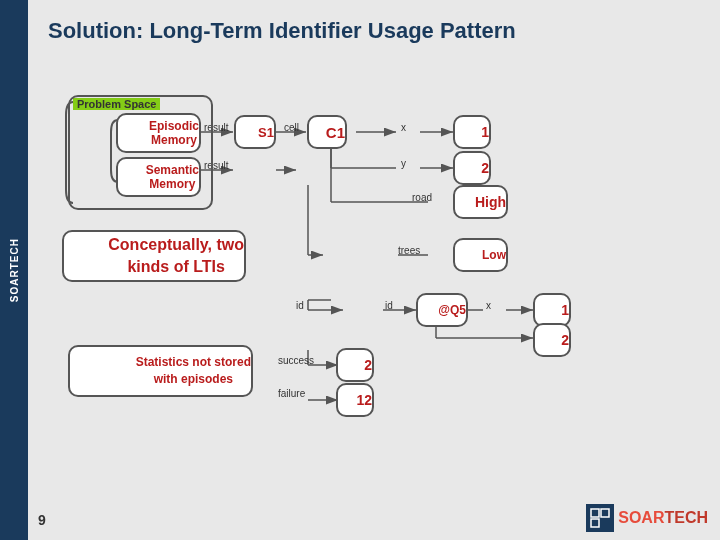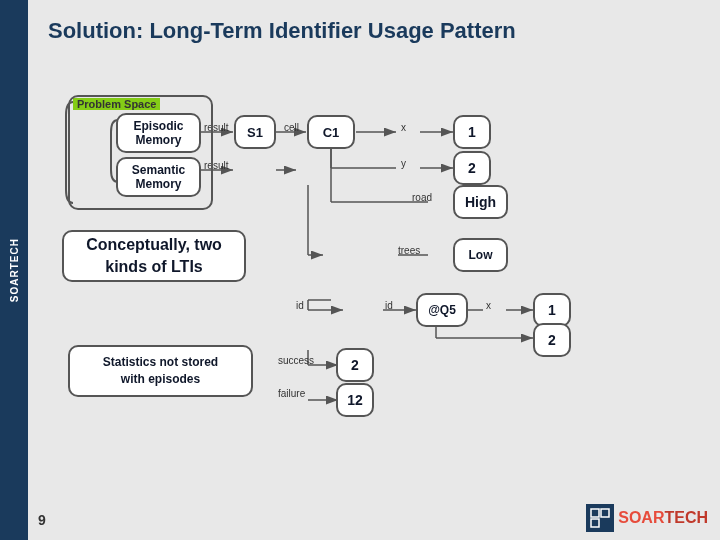--- a/index.html
+++ b/index.html
@@ -101,25 +101,25 @@
     }
 
     
     .box {
       position: absolute;
       border: 2px solid #555;
       border-radius: 10px;
       background: white;
       display: flex;
       align-items: center;
-      justify-content: center;
+      justify-content: flex-end;
       text-align: center;
       font-size: 12px;
       font-weight: bold;
-      color: #0f172a;
+      color: #b91c1c;
     }
 
     
     .arrow-label {
       position: absolute;
       font-size: 10px;
       color: #333;
       font-weight: normal;
     }
 
@@ -217,21 +217,21 @@
     </div>
 
     <div class="arrow-label" style="left:166px; top:62px;">result</div>
 
     <div class="box" style="left:196px; top:55px; width:42px; height:34px; font-size:13px;">
       <span>S1</span>
     </div>
 
     <div class="arrow-label" style="left:246px; top:62px;">cell</div>
 
-    <div class="box" style="left:269px; top:55px; width:48px; height:34px; font-size:13px;">
+    <div class="box" style="left:269px; top:55px; width:40px; height:34px; font-size:15px;">
       <span>C1</span>
     </div>
 
     <div class="arrow-label" style="left:363px; top:62px;">x</div>
 
     <div class="box" style="left:415px; top:55px; width:38px; height:34px; font-size:14px;">
       <span>1</span>
     </div>
 
     <div class="arrow-label" style="left:363px; top:98px;">y</div>

